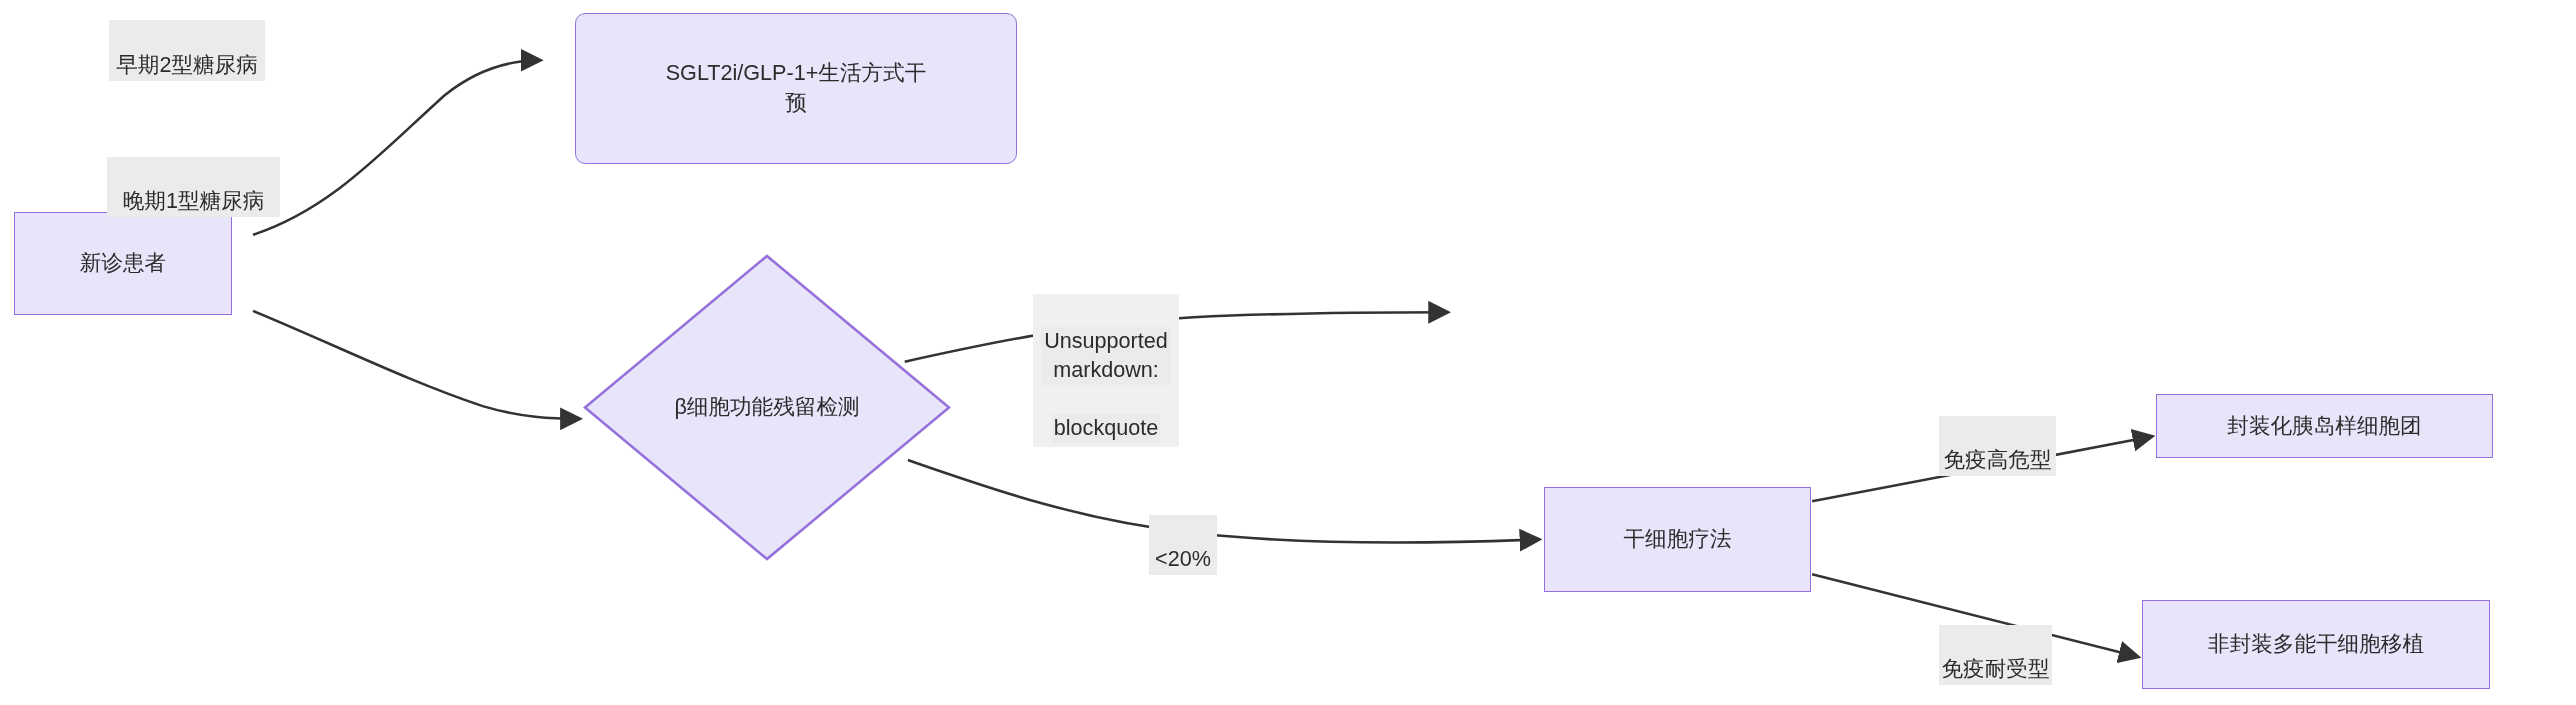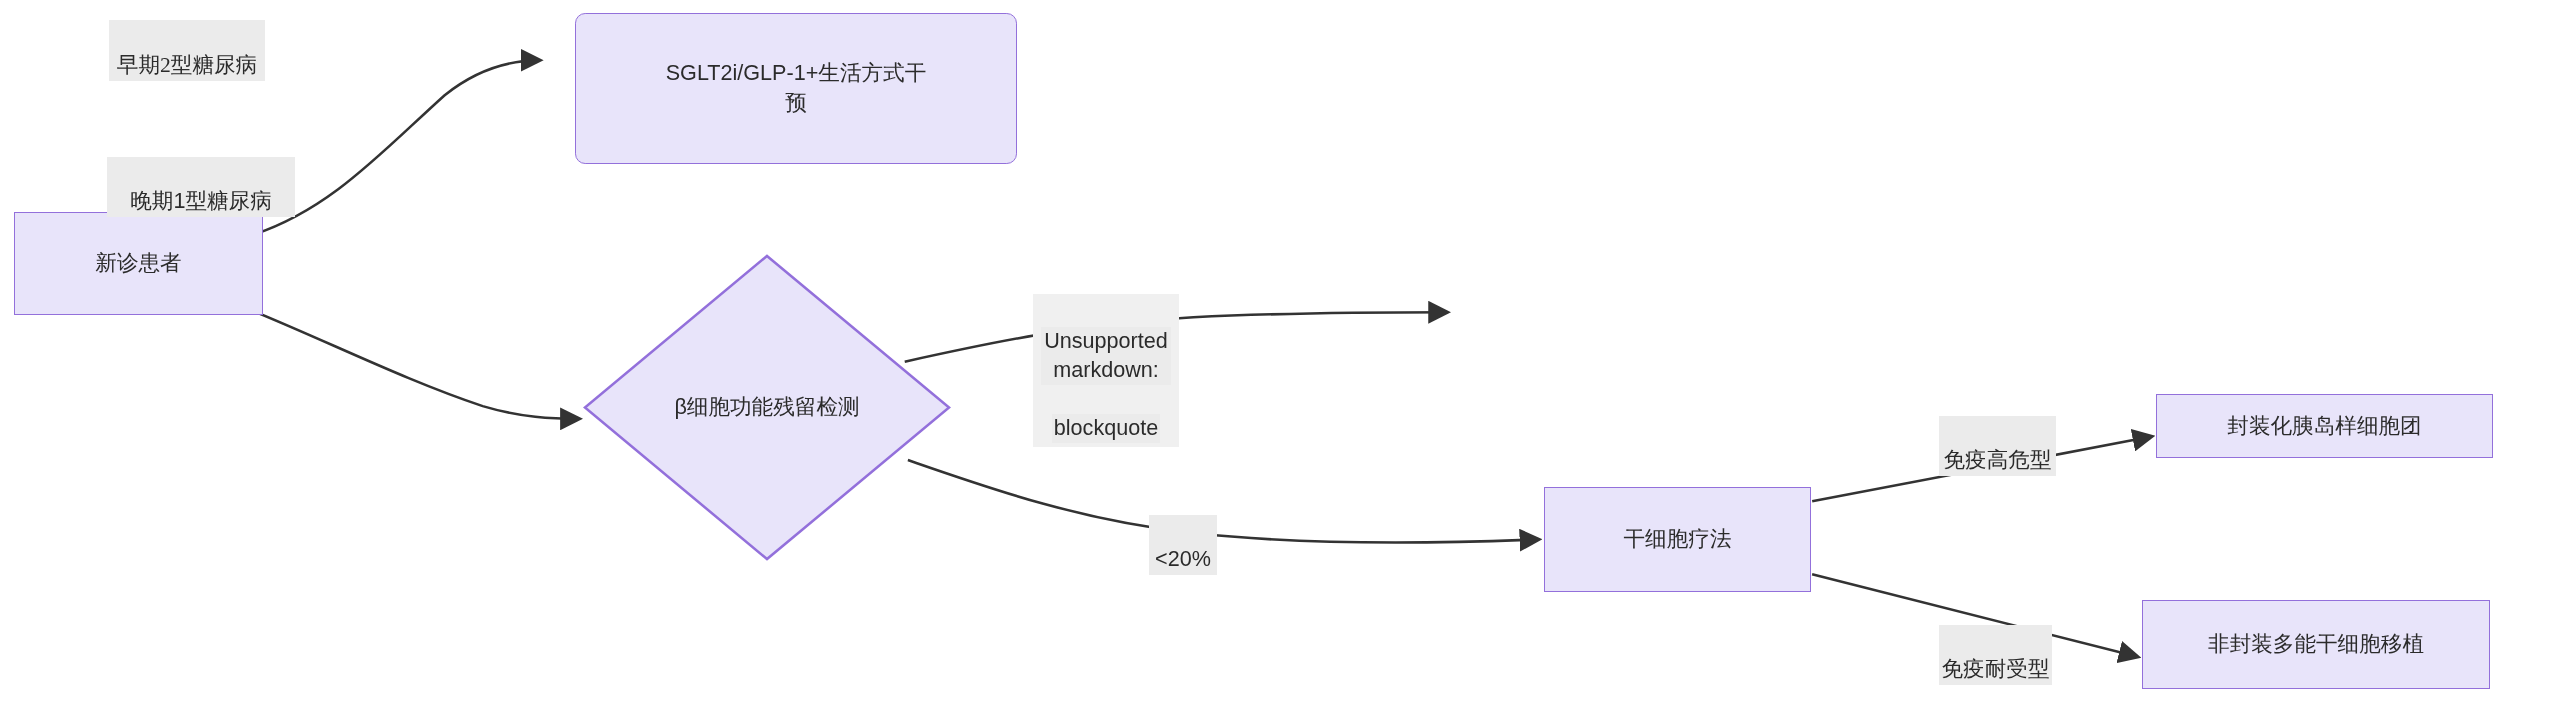--- a/index.html
+++ b/index.html
@@ -106,21 +106,21 @@
 
     <path d="M 1425 570 C 1560 540 1700 510 1880 500 C 2040 492 2180 492 2280 492" fill="none" stroke="#333333" stroke-width="4" marker-end="url(#arrow)"></path>
 
     <path d="M 1430 725 C 1560 770 1700 820 1880 840 C 2080 862 2300 855 2424 850" fill="none" stroke="#333333" stroke-width="4" marker-end="url(#arrow)"></path>
 
     <path d="M 2855 790 L 3390 688" fill="none" stroke="#333333" stroke-width="4" marker-end="url(#arrow)"></path>
 
     <path d="M 2855 905 L 3368 1035" fill="none" stroke="#333333" stroke-width="4" marker-end="url(#arrow)"></path>
   </svg>
 
-  <div class="node" style="left:14px; top:212px; width:249px; height:103px;">
+  <div class="node" style="left:14px; top:212px; width:218px; height:103px;">
     <span>新诊患者</span>
   </div>
 
   <div class="node rounded" style="left:543px; top:12.7px; width:442px; height:151px;margin-left:32px;">
     <span>SGLT2i/GLP-1+生活方式干
 预</span>
   </div>
 
   <div class="diamond-wrap" style="left:583px; top:254px; width:368px; height:307px;">
     <svg class="diamond-shape" width="368" height="307" viewBox="0 0 580 484" xmlns="http://www.w3.org/2000/svg">
@@ -137,25 +137,25 @@
   </div>
 
   <div class="node" style="left:2156px; top:394px; width:337px; height:64px;">
     <span>封装化胰岛样细胞团</span>
   </div>
 
   <div class="node" style="left:2142px; top:600px; width:348px; height:89px;">
     <span>非封装多能干细胞移植</span>
   </div>
 
-  <div class="edge-label" style="left:109px; top:20.3px; width:156px;font-family:Liberation Serif, serif;">
+  <div class="edge-label" style="left:109px; top:20.3px; width:156px;">
     <span>早期2型糖尿病</span>
   </div>
 
-  <div class="edge-label" style="left:107px; top:157px; width:188px;">
+  <div class="edge-label" style="left:107px; top:157px; width:173px;">
     <span>晚期1型糖尿病</span>
   </div>
 
   <div class="edge-label multiline" style="left:1033px; top:294px; width:146px; text-align:center; padding:4.4px 7.6px;">
     <span>Unsupported markdown:</span><br>
     <span>blockquote</span>
   </div>
 
   <div class="edge-label" style="left:1149px; top:515px; width:68px;">
     <span>&lt;20%</span>

